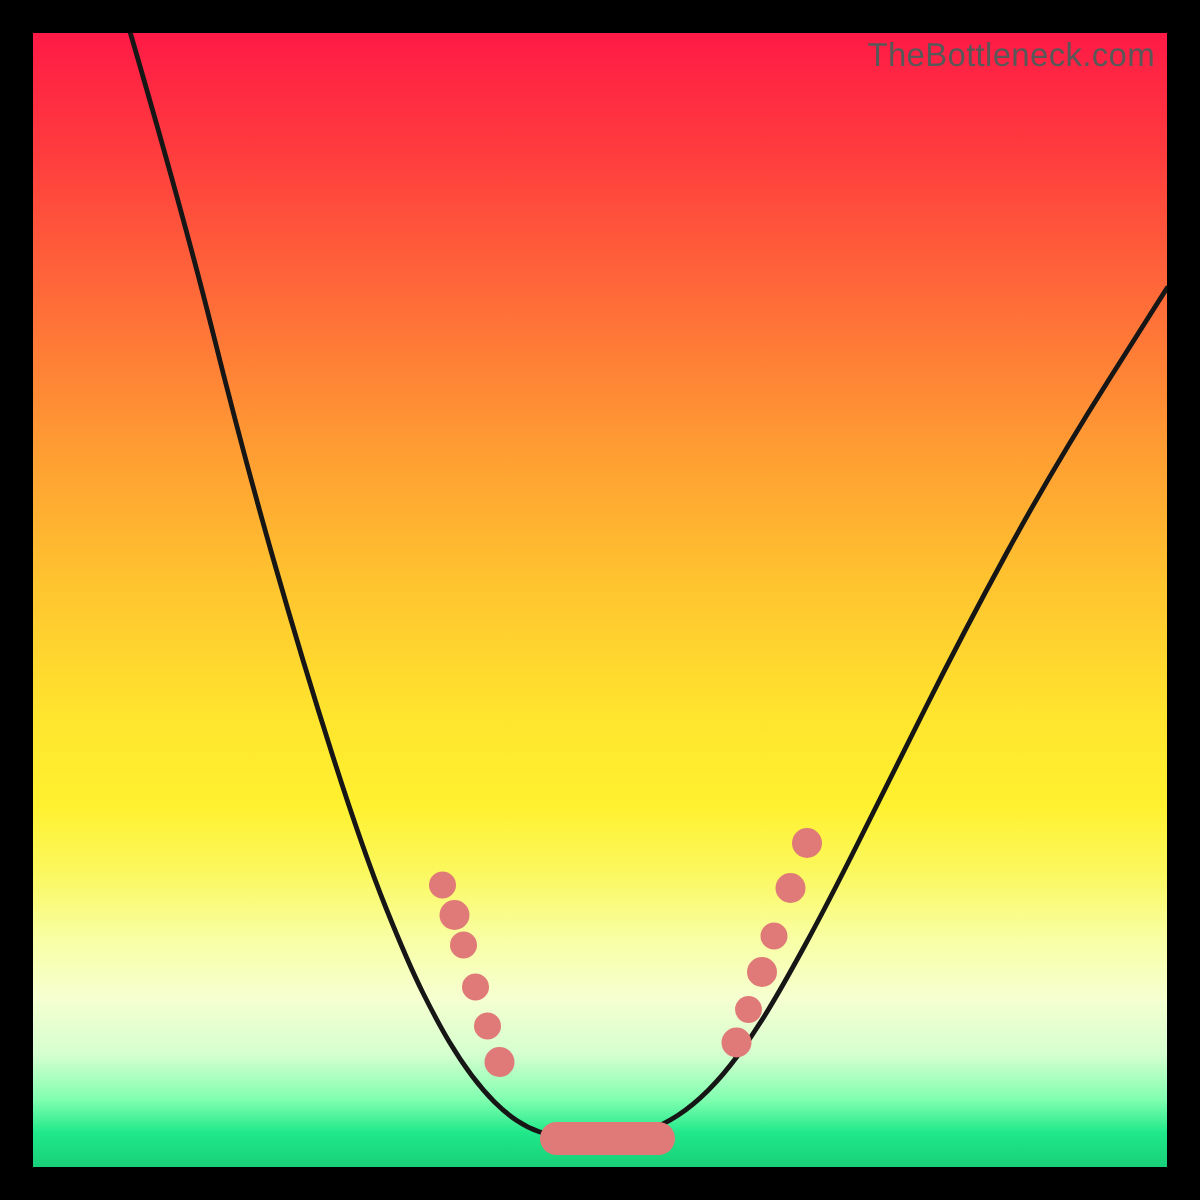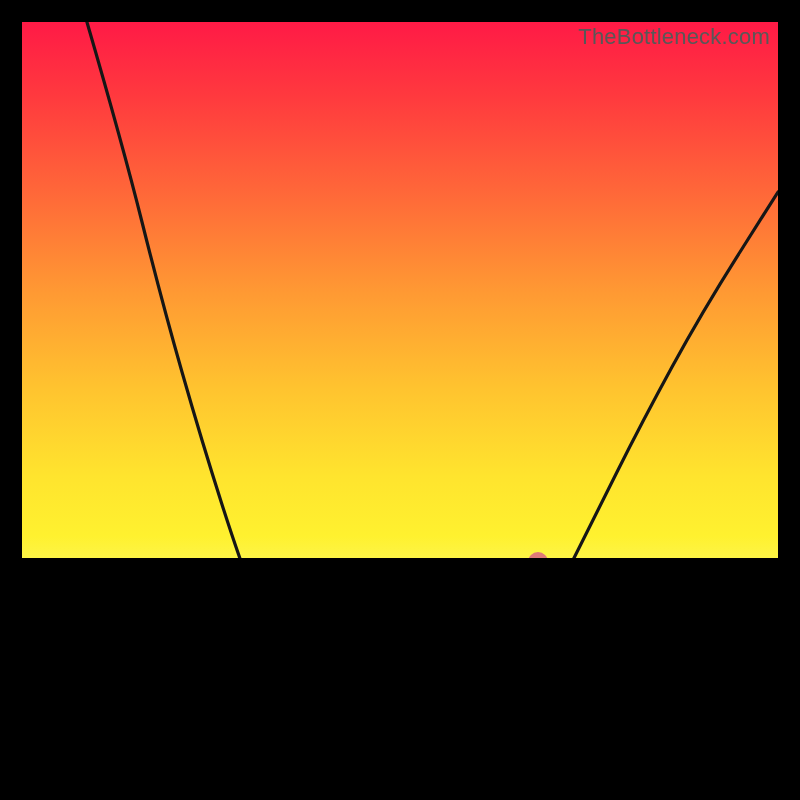--- a/index.html
+++ b/index.html
@@ -17,21 +17,21 @@
     top: 22px;
     width: 756px;
     height: 756px;
     background: #000;
   }
   .plot-area {
     position: absolute;
     left: 22px;
     top: 22px;
     width: 756px;
-    height: 536px;
+    height: 756px;
     overflow: hidden;
   }
   .gradient {
     position: absolute;
     left: 0;
     top: 0;
     width: 756px;
     height: 756px;
     background: linear-gradient(
       to bottom,

